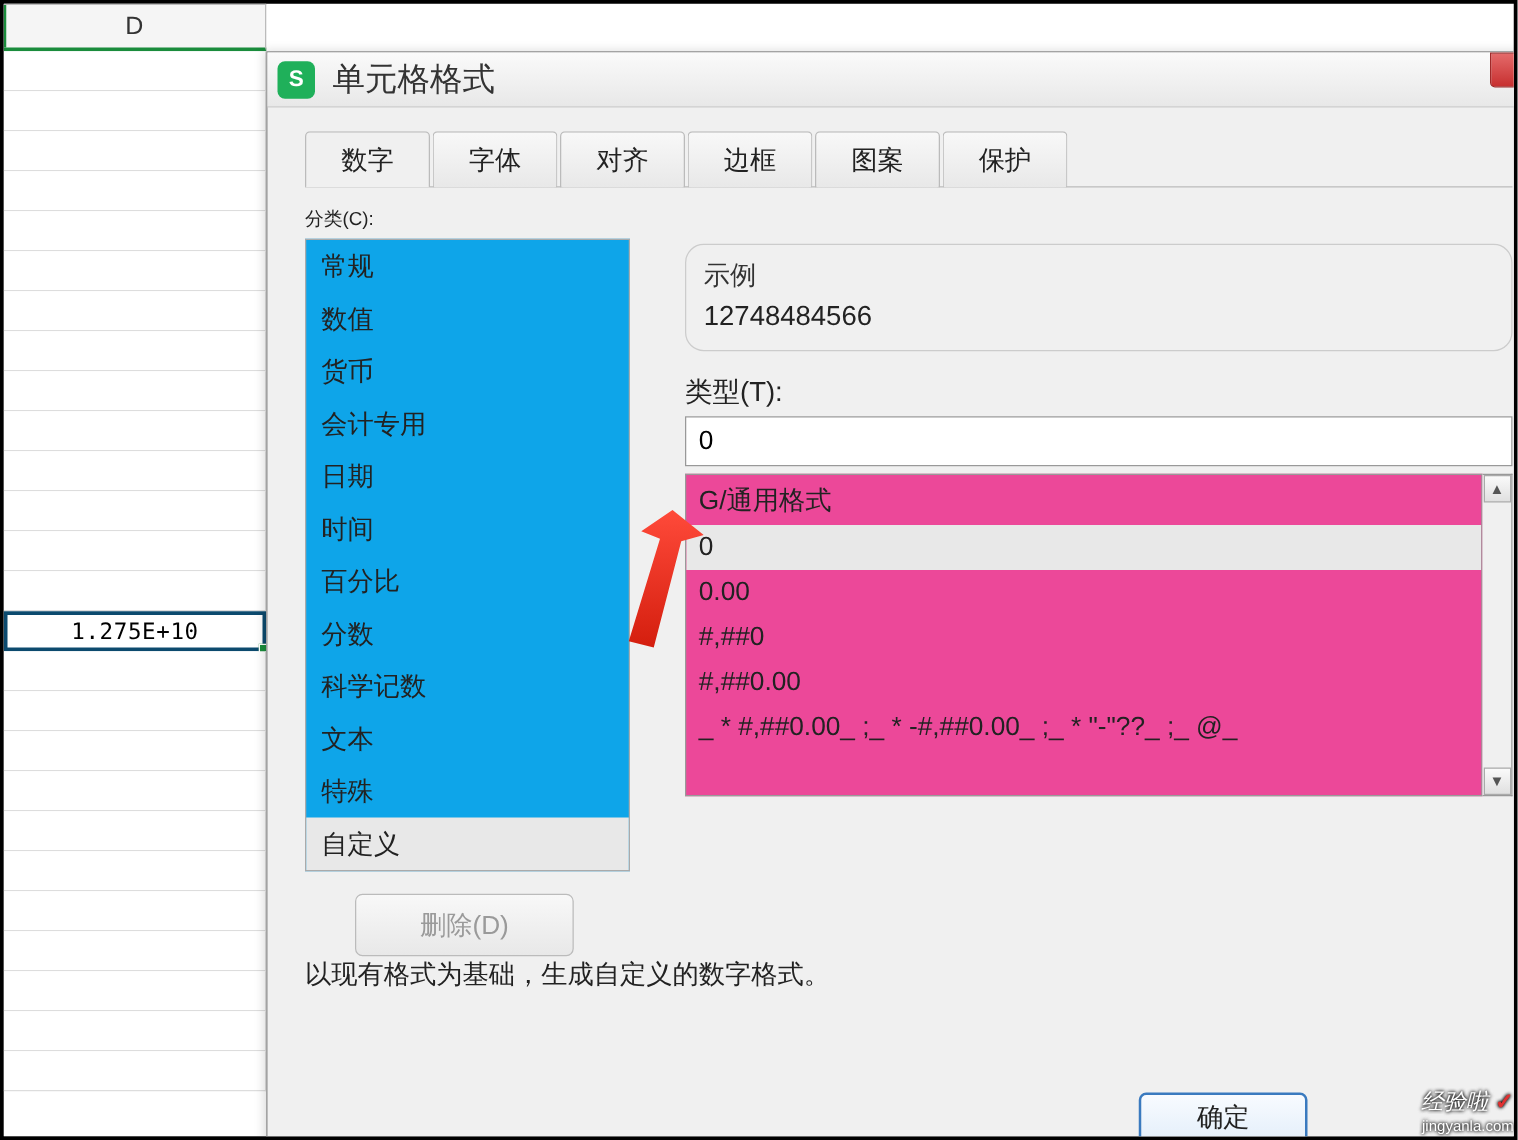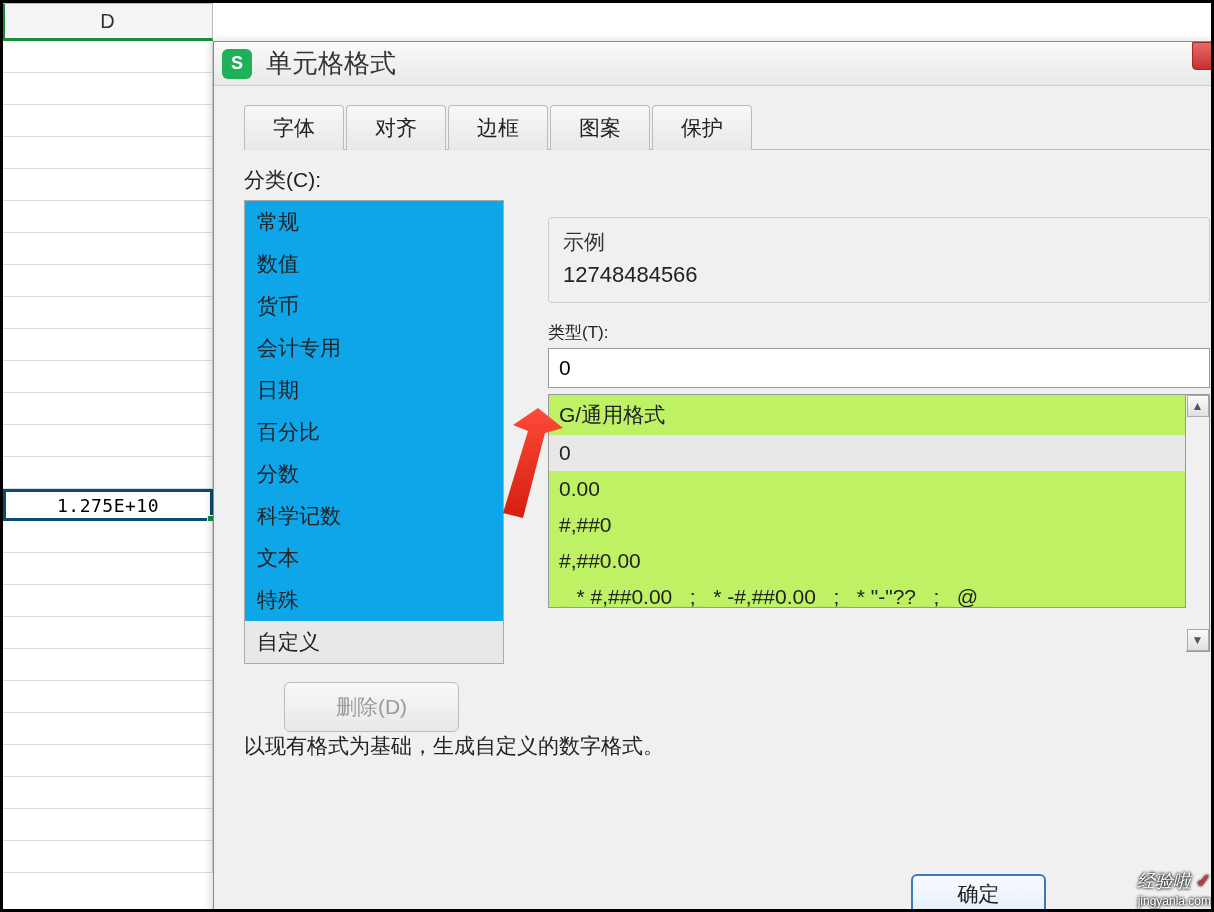--- a/index.html
+++ b/index.html
@@ -152,21 +152,21 @@
       top: 1px;
     }
     .tab.active {
       background: #f0f0f0;
       border-bottom: 1px solid #f0f0f0;
       z-index: 2;
     }
     
     .section-label {
       margin-top: 16px;
-      font-size: 21px;
+      font-size: 15px;
       color: #222;
     }
     
     
     .content-row {
       display: flex;
       margin-top: 6px;
     }
     
     
@@ -187,59 +187,59 @@
     
     
     .right-col {
       flex: 1;
       margin-left: 44px;
       position: relative;
     }
     
     .example-box {
       border: 1px solid #ccc;
-      border-radius: 4px;
+      border-radius: 15px;
       padding: 10px 14px 14px 14px;
       position: relative;
-      margin-top: 17px;
+      margin-top: 4px;
     }
     .example-label {
       font-size: 21px;
       color: #333;
       margin-bottom: 6px;
     }
     .example-value {
       font-size: 22px;
       color: #222;
     }
     
     .type-label {
       margin-top: 18px;
-      font-size: 17px;
+      font-size: 22px;
       color: #222;
     }
     .type-input {
       width: 100%;
       height: 40px;
       border: 1px solid #999;
       background: #fff;
       padding: 4px 10px;
       font-size: 21px;
       margin-top: 4px;
     }
     
     .format-list-wrap {
       display: flex;
       margin-top: 6px;
     }
     .format-list {
       flex: 1;
       border: 1px solid #999;
-      background: #bef264;
-      height: 214px;
+      background: #ec4899;
+      height: 258px;
       overflow: hidden;
     }
     .fmt-item {
       padding: 6px 10px;
       font-size: 21px;
       color: #222;
       white-space: nowrap;
     }
     .fmt-item.selected {
       background: #e8e8e8;
@@ -378,36 +378,38 @@
 
 <div class="dialog">
   <div class="titlebar">
     <div class="app-icon">S</div>
     <div class="title-text">单元格格式</div>
     <div class="close-btn"></div>
   </div>
 
   <div class="dialog-body">
     <div class="tabs" id="tabs">
+        <div class="tab active">数字</div>
         <div class="tab">字体</div>
         <div class="tab">对齐</div>
         <div class="tab">边框</div>
         <div class="tab">图案</div>
         <div class="tab">保护</div>
       </div>
 
     <div class="section-label">分类(C):</div>
 
     <div class="content-row">
       <div class="category-list" id="category-list">
           <div class="cat-item">常规</div>
           <div class="cat-item">数值</div>
           <div class="cat-item">货币</div>
           <div class="cat-item">会计专用</div>
           <div class="cat-item">日期</div>
+          <div class="cat-item">时间</div>
           <div class="cat-item">百分比</div>
           <div class="cat-item">分数</div>
           <div class="cat-item">科学记数</div>
           <div class="cat-item">文本</div>
           <div class="cat-item">特殊</div>
           <div class="cat-item selected">自定义</div>
         </div>
 
       <div class="right-col">
         <div class="example-box">

